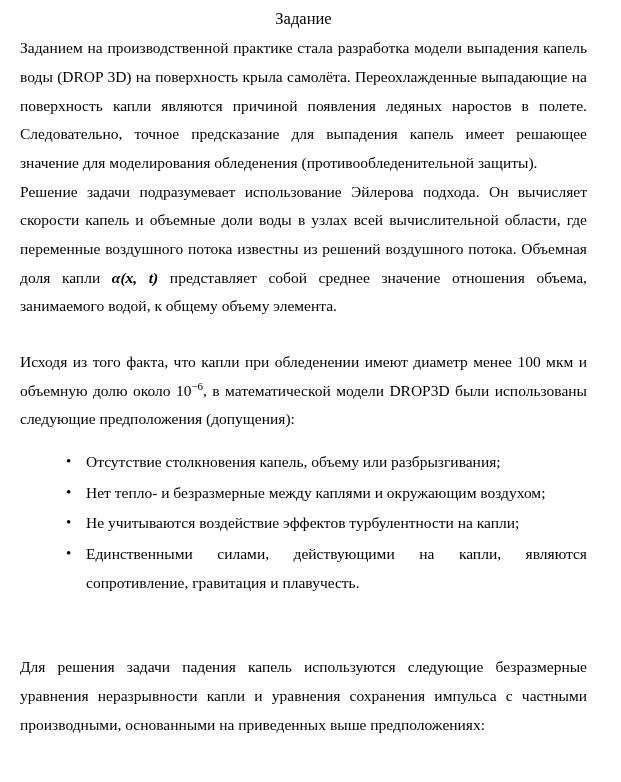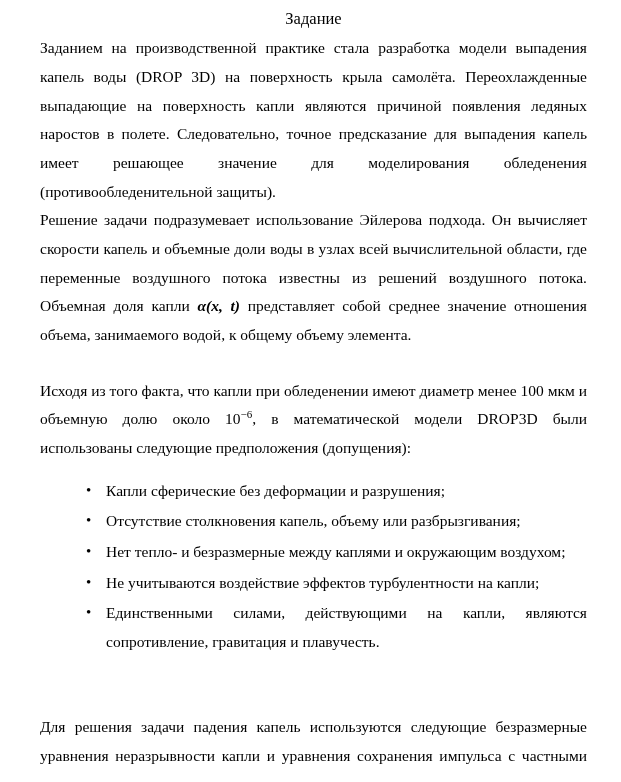--- a/index.html
+++ b/index.html
@@ -9,21 +9,21 @@
   }
   .page {
     width: 621px;
     height: 782px;
     box-sizing: border-box;
     background: #ffffff;
     color: #000000;
     font-family: "Liberation Serif", "DejaVu Serif", serif;
     font-size: 15.5px;
     line-height: 1.85;
-    padding: 6px 34px 0 40px;
+    padding: 6px 34px 0 20px;
     overflow: hidden;
   }
   .doc-title {
     text-align: center;
     font-size: 16.5px;
     font-weight: normal;
     margin: 0 0 2px 0;
     line-height: 1.6;
   }
   p.doc-para {
@@ -72,21 +72,20 @@
 
   <h1 class="doc-title">Задание</h1>
 
   <p class="doc-para">Заданием на производственной практике стала разработка модели выпадения капель воды (DROP 3D) на поверхность крыла самолёта. Переохлажденные выпадающие на поверхность капли являются причиной появления ледяных наростов в полете. Следовательно, точное предсказание для выпадения капель имеет решающее значение для моделирования обледенения (противообледенительной защиты).</p>
 
   <p class="doc-para"><span>Решение задачи подразумевает использование Эйлерова подхода. Он вычисляет скорости капель и объемные доли воды в узлах всей вычислительной области, где переменные воздушного потока известны из решений воздушного потока. Объемная доля капли </span><span class="formula">α(x, t)</span><span> представляет собой среднее значение отношения объема, занимаемого водой, к общему объему элемента.</span></p>
 
   <p class="doc-para gap-before"><span>Исходя из того факта, что капли при обледенении имеют диаметр менее 100 мкм и объемную долю около </span><span>10</span><sup>−6</sup><span>, в математической модели DROP3D были использованы следующие предположения (допущения):</span></p>
 
   <ul class="doc-list">
-    <li>Капли сферические без деформации и разрушения;</li>
     <li>Отсутствие столкновения капель, объему или разбрызгивания;</li>
     <li>Нет тепло- и безразмерные между каплями и окружающим воздухом;</li>
     <li>Не учитываются воздействие эффектов турбулентности на капли;</li>
     <li>Единственными силами, действующими на капли, являются сопротивление, гравитация и плавучесть.</li>
   </ul>
 
   <p class="doc-para big-gap-before">Для решения задачи падения капель используются следующие безразмерные уравнения неразрывности капли и уравнения сохранения импульса с частными производными, основанными на приведенных выше предположениях:</p>
 
 </div>
 

